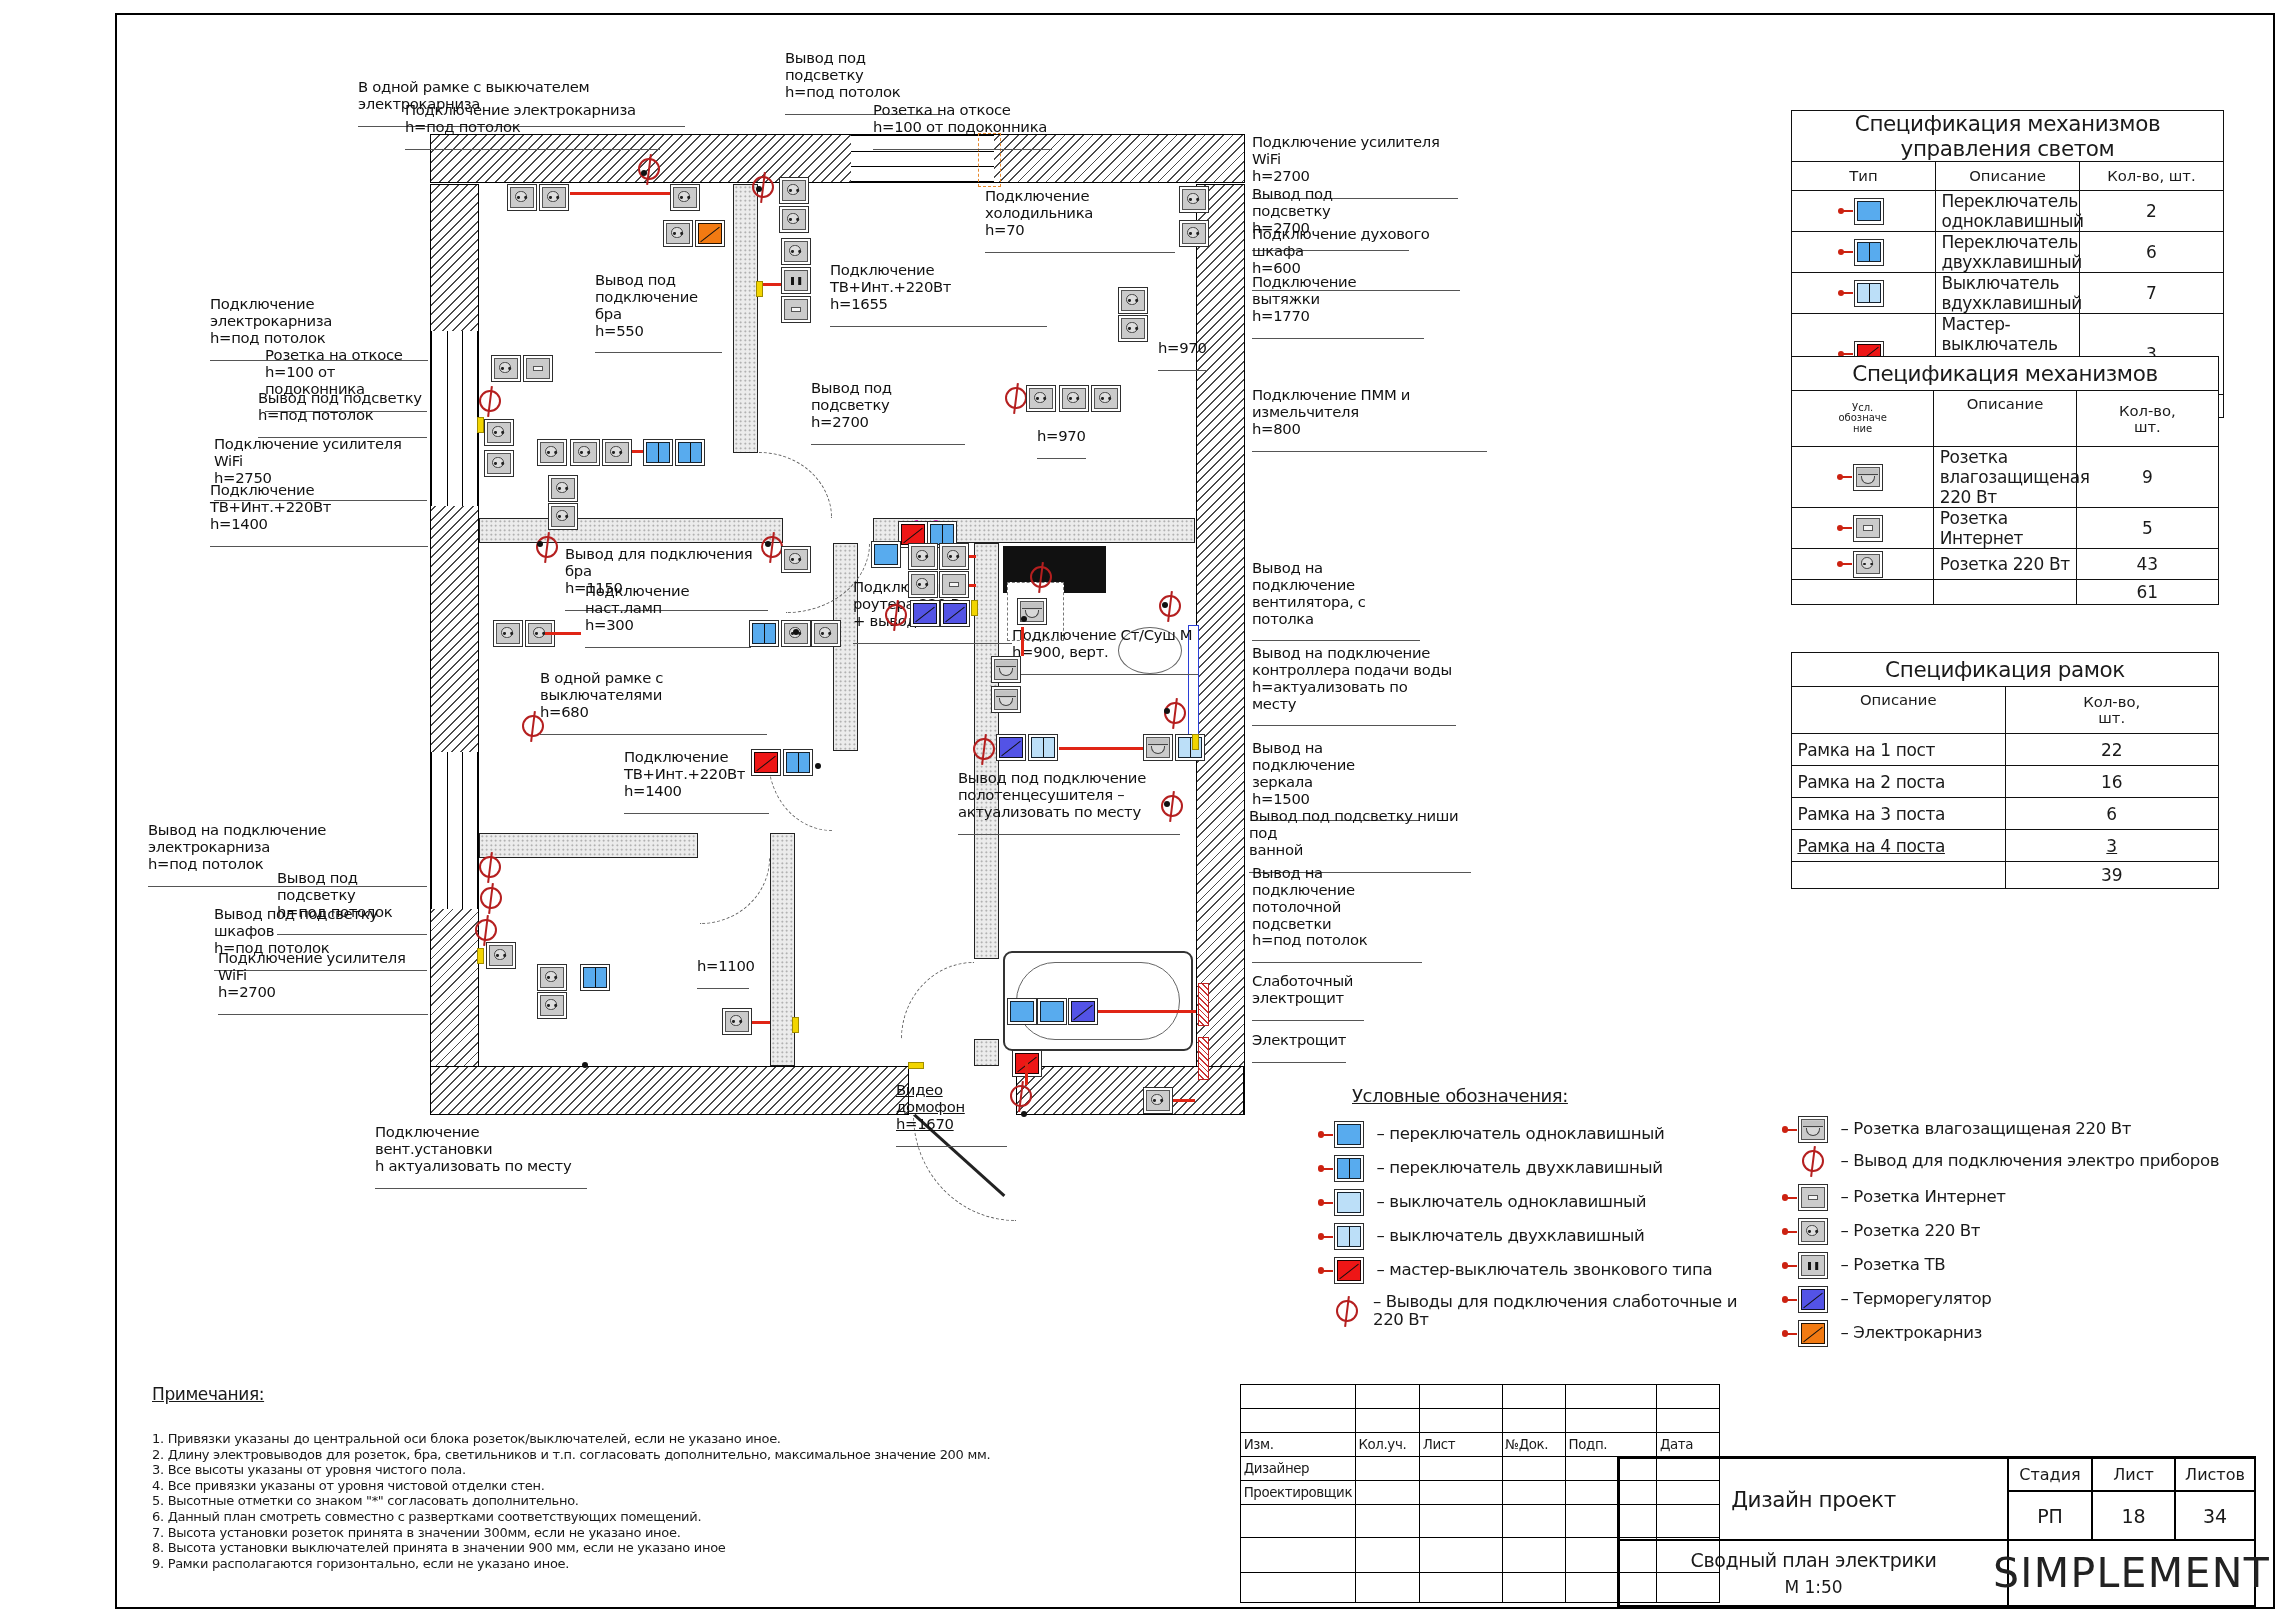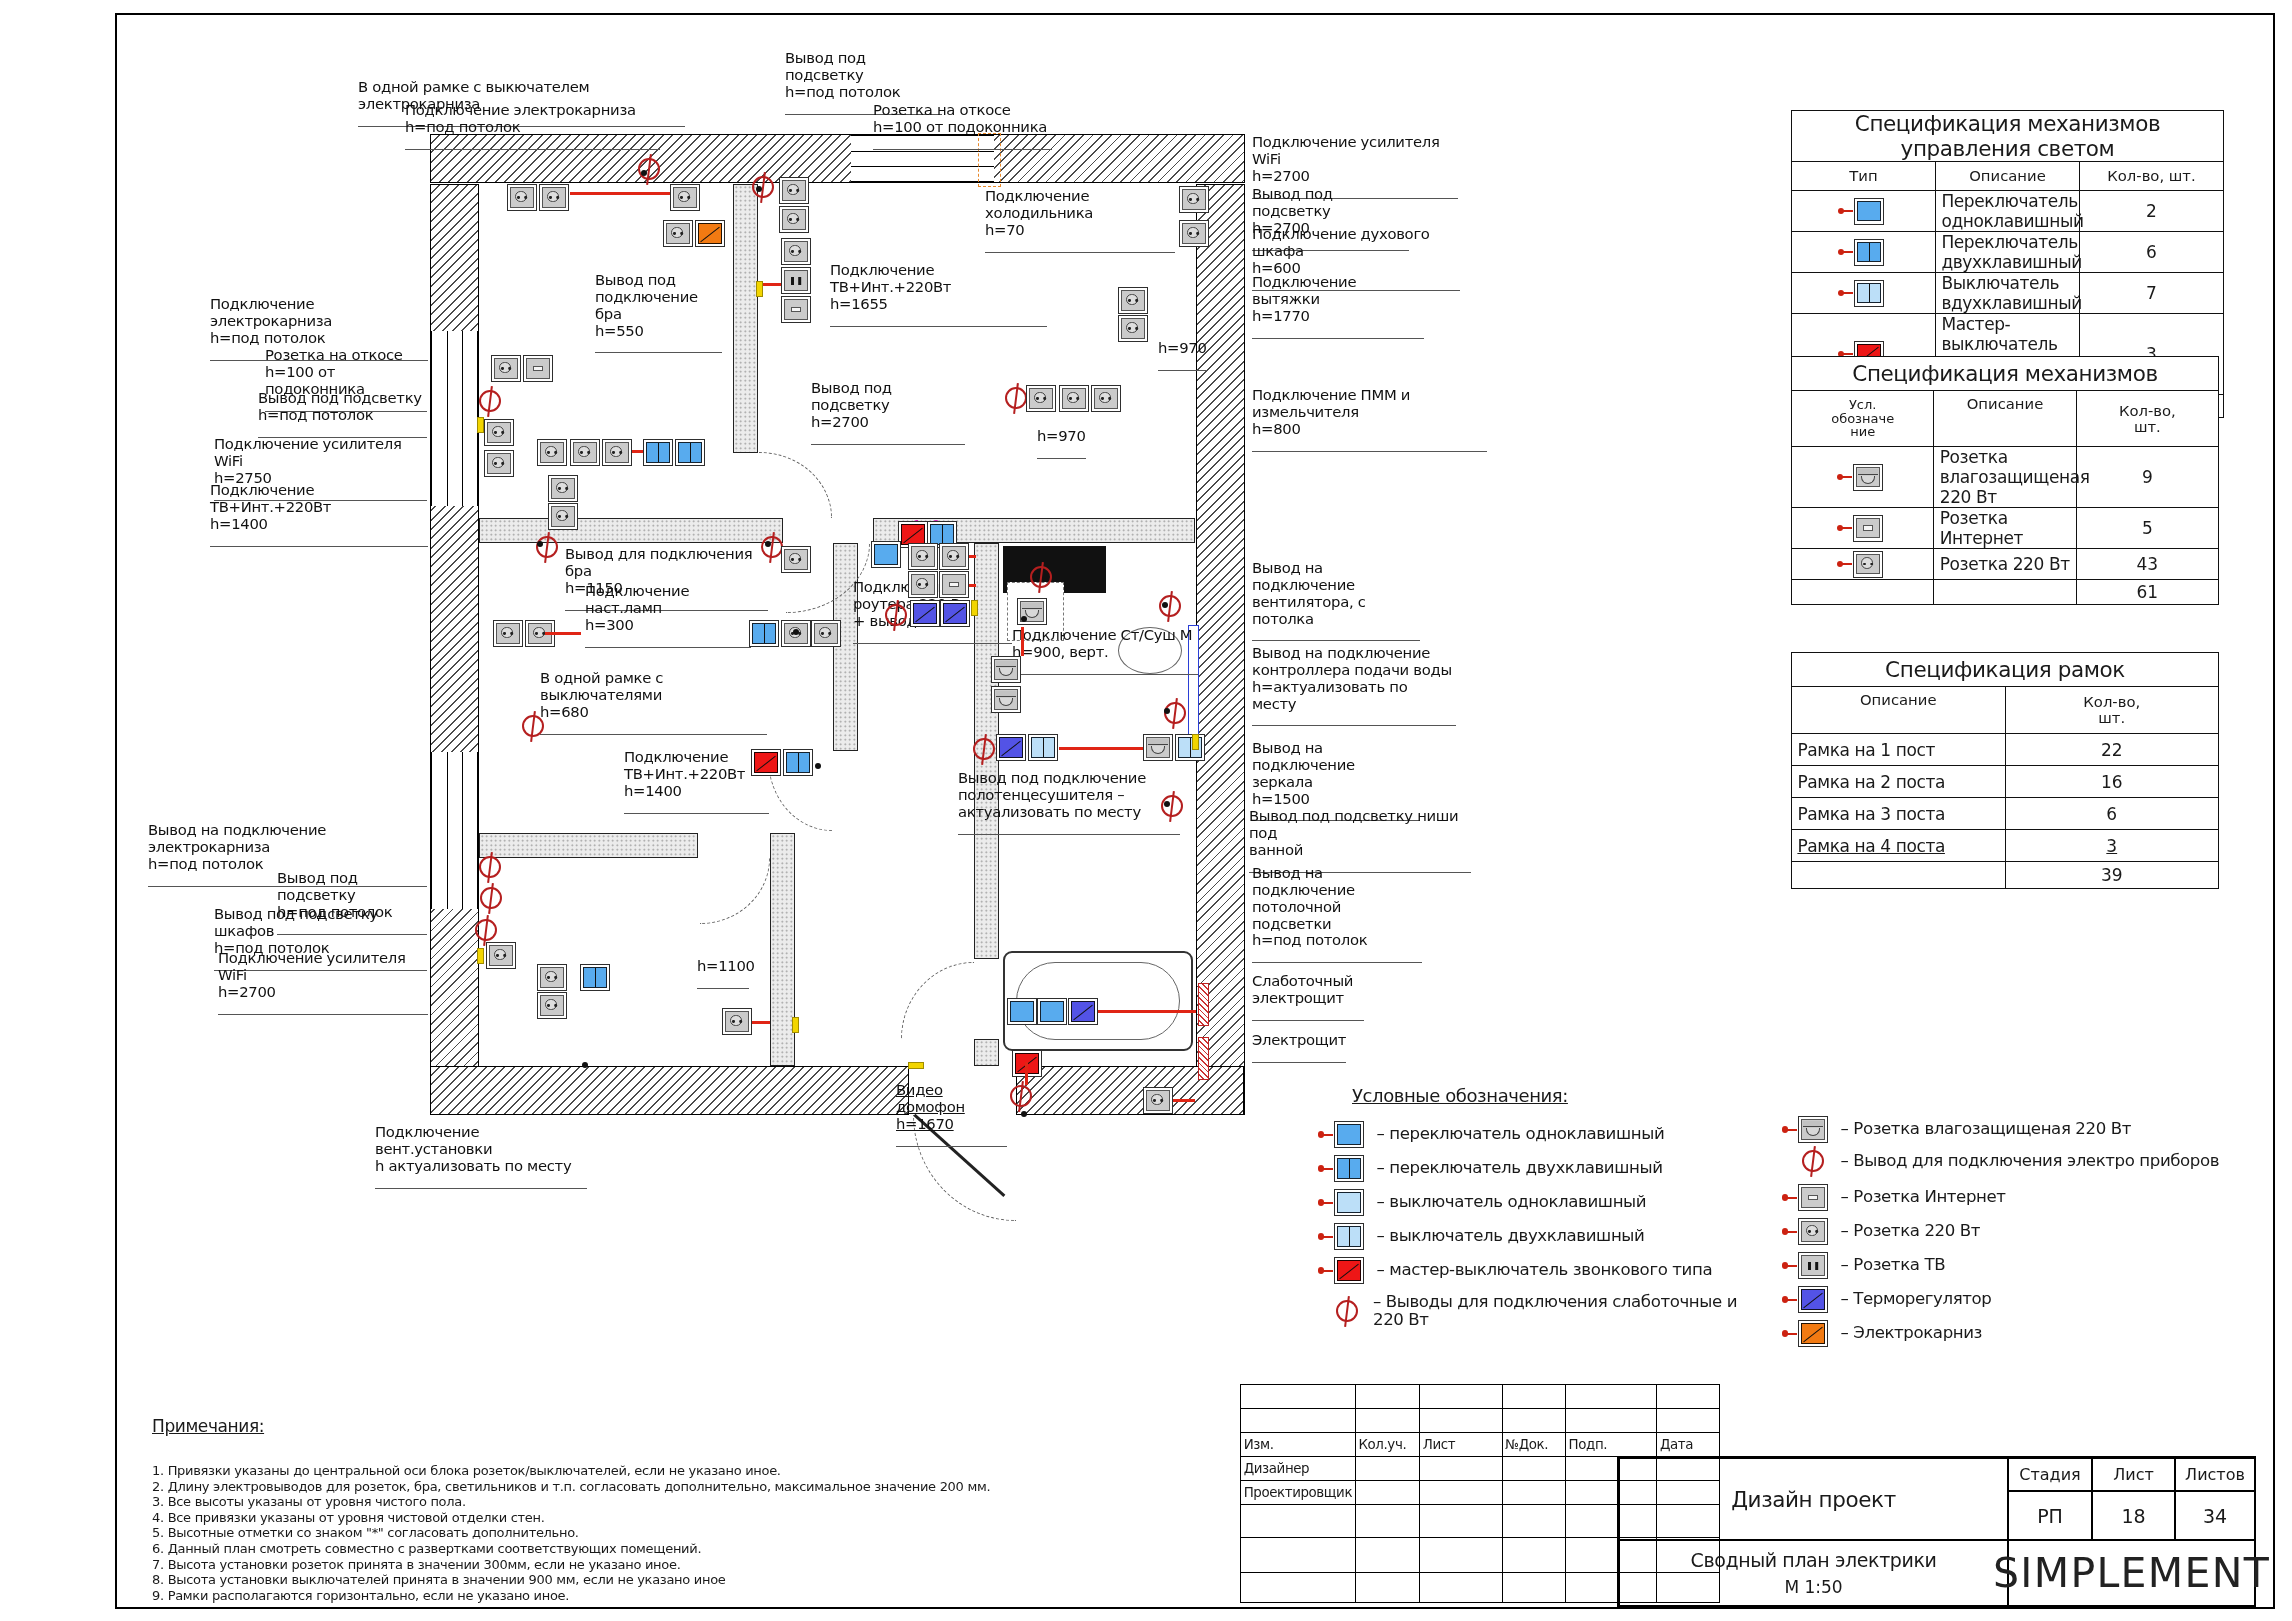--- a/index.html
+++ b/index.html
@@ -68,21 +68,21 @@
 
   
   .leg-item{position:absolute;display:flex;align-items:center;gap:12.5px;}
   .leg-item .fr{flex:0 0 auto;margin-left:16px;}
   .leg-item .sym-holder{width:30px;display:flex;justify-content:center;margin-left:16px;}
   .leg-item span{font-size:16.6px;letter-spacing:-0.4px;line-height:1.1;white-space:pre-line;}
   .outg{position:relative;display:inline-block;width:22.4px;height:22.4px;border:2.2px solid #b51f1f;border-radius:50%;box-sizing:border-box;}
   .outg::before{content:"";position:absolute;left:50%;top:-6.3px;bottom:-6.3px;width:0;border-left:2.1px solid #b51f1f;transform:translateX(-50%) rotate(7deg);}
 
   
-  #notes{position:absolute;left:152px;top:1384px;width:922px;margin-top:32px;}
+  #notes{position:absolute;left:152px;top:1384px;width:922px;}
   #notes .nt{font-size:17px;text-decoration:underline;margin-bottom:27px;letter-spacing:-0.4px;}
   #notes .ni{font-size:13px;line-height:1.2;letter-spacing:-0.3px;}
 
   
   #tblock{position:absolute;left:1240px;top:1384px;width:1016px;height:224px;}
   #tb-left{position:absolute;left:0;top:0;border-collapse:collapse;table-layout:fixed;}
   #tb-left td{border:1.6px solid #000;padding:0 2.7px;font-size:13.4px;letter-spacing:-0.4px;overflow:hidden;white-space:nowrap;}
   #tb-right{position:absolute;left:377px;top:72px;width:639px;height:152px;border:2px solid #000;box-sizing:border-box;}
   .tb-cell{position:absolute;box-sizing:border-box;border:1px solid #000;display:flex;align-items:center;justify-content:center;text-align:center;}
   .logo{font-size:41px;letter-spacing:1.3px;color:#222;font-weight:400;}
@@ -503,21 +503,21 @@
         </tr>
   </tbody>
     </table>
 
   <table class="spec" style="left:1791px;top:356px;width:428px;">
     <tbody>
         <tr>
           <td class="ttl" colspan="3">Спецификация механизмов</td>
         </tr>
     <tr style="height:56px;">
-      <td class="hdr" style="width:79px;font-size:13px;white-space:pre-line;">Усл.
+      <td class="hdr" style="width:79px;font-size:10px;white-space:pre-line;">Усл.
 обозначе
 ние</td>
       <td class="hdr" style="width:272px;vertical-align:top;padding-top:5.4px;">Описание</td>
       <td class="hdr" style="width:77px;white-space:pre-line;">Кол-во,
 шт.</td>
     </tr>
     <tr style="height:39px;">
       <td class="ic"><span class="fr wet tickr"><i class="in"></i></span></td>
       <td class="dsc">Розетка влагозащищеная 220 Вт</td>
       <td class="qty">9</td>

